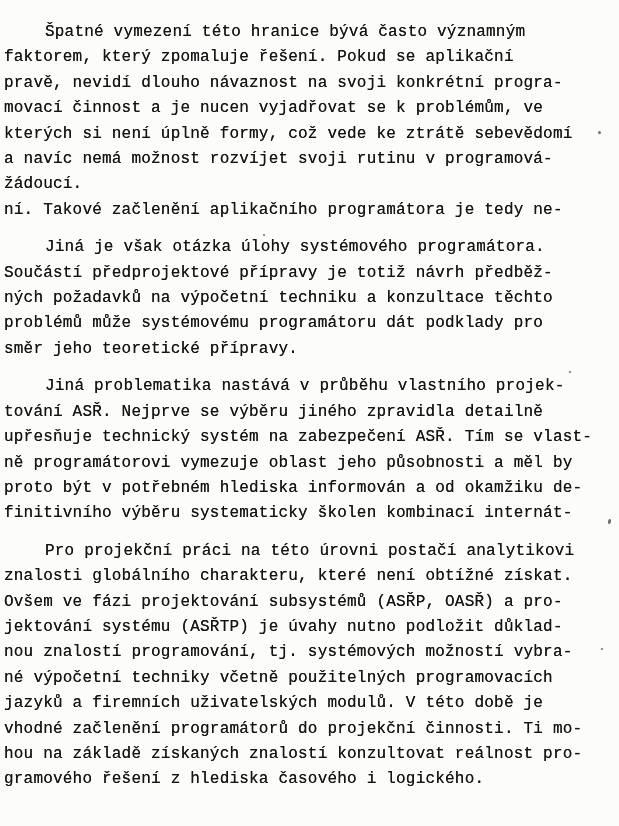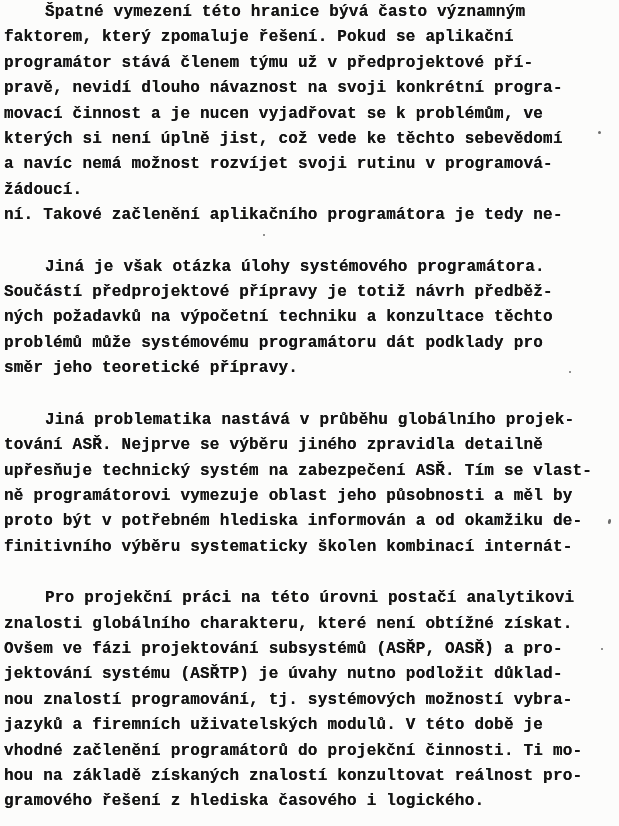--- a/index.html
+++ b/index.html
@@ -14,33 +14,33 @@
     width: 619px;
     height: 826px;
     background: var(--paper);
     overflow: hidden;
   }
   .page {
     position: relative;
     box-sizing: border-box;
     width: 619px;
     height: 818px;
-    padding: 0 6px 0 4px;
+    padding: 20px 6px 0 4px;
     background: var(--paper);
     color: var(--ink);
     font-family: "Liberation Mono", "DejaVu Sans Mono", monospace;
-    font-weight: 700;
+    font-weight: 400;
     font-size: 16px;
     line-height: 25.4px;
     letter-spacing: 0.2px;
     
     text-shadow: 0 0 0.6px rgba(10,10,10,0.8);
   }
   .paragraph { margin: 0; }
-  .paragraph + .paragraph { margin-top: 26px; }
+  .paragraph + .paragraph { margin-top: 12px; }
   .line {
     white-space: pre;
     min-height: 25.4px;
   }
   .line.first { padding-left: 41px; }
   
   .speck {
     position: absolute;
     background: #4a4a4a;
     border-radius: 50%;
@@ -53,49 +53,49 @@
   .speck.s5 { left: 601px; top: 648px; width: 2px; height: 2px; }
 </style>
 </head>
 <body>
 
 <div class="page">
   <div id="doc-body">
       <div class="paragraph">
         <div class="line first">Špatné vymezení této hranice bývá často významným</div>
         <div class="line">faktorem, který zpomaluje řešení. Pokud se aplikační</div>
-        <div class="line">programátor stává členem týmu už v předprojektové pří-</div>
         <div class="line">pravě, nevidí dlouho návaznost na svoji konkrétní progra-</div>
         <div class="line">movací činnost a je nucen vyjadřovat se k problémům, ve</div>
-        <div class="line">kterých si není úplně jist, což vede ke těchto sebevědomí</div>
+        <div class="line">kterých si není úplně formy, což vede ke ztrátě sebevědomí</div>
         <div class="line">a navíc nemá možnost rozvíjet svoji rutinu v programová-</div>
         <div class="line">žádoucí.</div>
         <div class="line">ní. Takové začlenění aplikačního programátora je tedy ne-</div>
       </div>
       <div class="paragraph">
         <div class="line first">Jiná je však otázka úlohy systémového programátora.</div>
         <div class="line">Součástí předprojektové přípravy je totiž návrh předběž-</div>
         <div class="line">ných požadavků na výpočetní techniku a konzultace těchto</div>
         <div class="line">problémů může systémovému programátoru dát podklady pro</div>
         <div class="line">směr jeho teoretické přípravy.</div>
       </div>
       <div class="paragraph">
-        <div class="line first">Jiná problematika nastává v průběhu globálního projek-</div>
+        <div class="line first">Jiná problematika nastává v průběhu vlastního projek-</div>
         <div class="line">tování ASŘ. Nejprve se výběru jiného zpravidla detailně</div>
         <div class="line">upřesňuje technický systém na zabezpečení ASŘ. Tím se vlast-</div>
         <div class="line">ně programátorovi vymezuje oblast jeho působnosti a měl by</div>
         <div class="line">proto být v potřebném hlediska informován a od okamžiku de-</div>
         <div class="line">finitivního výběru systematicky školen kombinací internát-</div>
       </div>
       <div class="paragraph">
         <div class="line first">Pro projekční práci na této úrovni postačí analytikovi</div>
         <div class="line">znalosti globálního charakteru, které není obtížné získat.</div>
         <div class="line">Ovšem ve fázi projektování subsystémů (ASŘP, OASŘ) a pro-</div>
         <div class="line">jektování systému (ASŘTP) je úvahy nutno podložit důklad-</div>
         <div class="line">nou znalostí programování, tj. systémových možností vybra-</div>
+        <div class="line">né výpočetní techniky včetně použitelných programovacích</div>
         <div class="line">jazyků a firemních uživatelských modulů. V této době je</div>
         <div class="line">vhodné začlenění programátorů do projekční činnosti. Ti mo-</div>
         <div class="line">hou na základě získaných znalostí konzultovat reálnost pro-</div>
         <div class="line">gramového řešení z hlediska časového i logického.</div>
       </div>
     </div>
   <div class="speck s1"></div>
   <div class="speck s2"></div>
   <div class="speck s3"></div>
   <div class="speck s4"></div>

